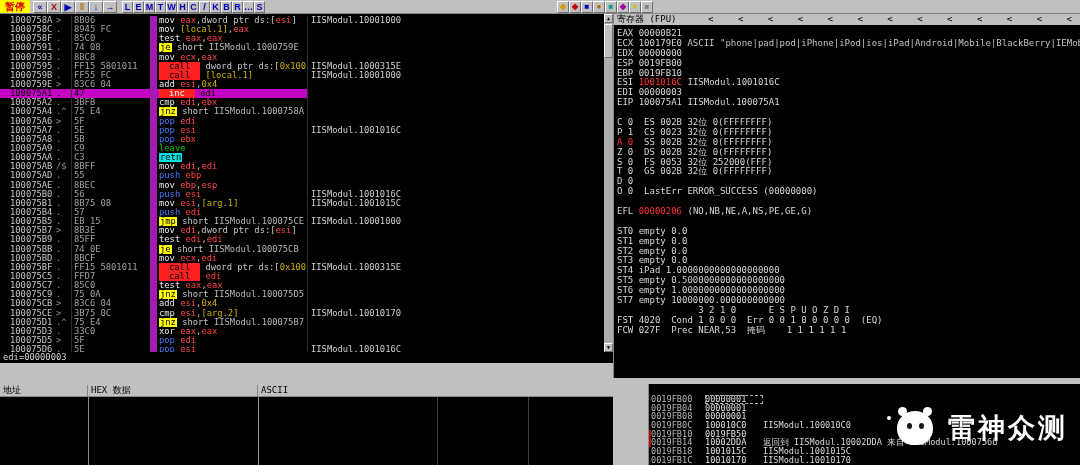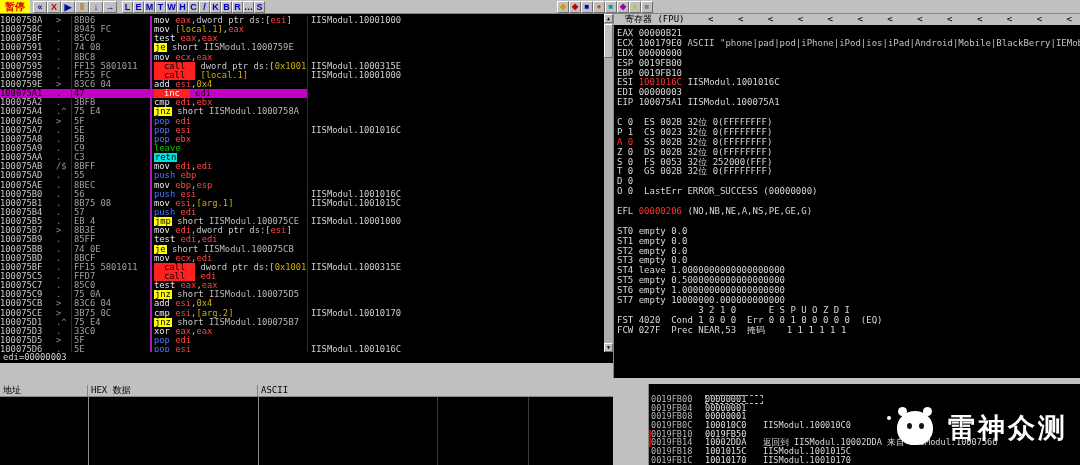--- a/index.html
+++ b/index.html
@@ -14,24 +14,24 @@
 #tb-windows{margin-left:5px}
 #tb-options{margin-left:292px}
 .tbtn{height:12px;border:1px solid;border-color:#ffffff #707070 #707070 #ffffff;background:#c0c0c0;font-size:9px;font-weight:bold;display:flex;align-items:center;justify-content:center;font-family:"Liberation Sans",sans-serif;cursor:default;overflow:hidden}
 .tbtn.ctrl{width:14px}
 .tbtn.win{width:11px;color:#0000c0}
 .tbtn.opt{width:12px;font-size:8px}
 
 
 #disasm{position:absolute;left:0;top:14px;width:604px;height:338px;background:#000;overflow:hidden;padding-top:2px}
 .drow{display:flex;height:9.15px;line-height:9.15px;font-size:8.8px;white-space:pre}
-.c-addr{width:56px;color:#c8c8c8;padding-left:0;overflow:hidden}
+.c-addr{width:56px;color:#c8c8c8;padding-left:10px;overflow:hidden}
 .c-flag{width:15px;color:#909090;overflow:hidden}
 .c-bytes{width:79px;color:#a0a0a0;overflow:hidden;border-left:1px solid #2e2e2e;padding-left:2px}
-.c-instr{width:157px;color:#c8c8c8;overflow:hidden;border-left:2px solid #a21caf;padding-left:2px}
+.c-instr{width:157px;color:#c8c8c8;overflow:hidden;border-left:7px solid #a21caf;padding-left:2px}
 .c-comm{flex:1;color:#d0d0d0;overflow:hidden;border-left:1px solid #2e2e2e;padding-left:3px}
 .mn-plain{color:#e8e8e8}
 .mn-jump{background:#ffff00;color:#000;padding:0 1px}
 .mn-call{background:#ff2020;color:#000;padding:0 10px}
 .mn-ret{background:#00e0e0;color:#000;padding:0 1px}
 .mn-stack{color:#4878ff}
 .mn-leave{color:#00c800}
 .tr{color:#ff4545}
 .tn{color:#d0b000}
 .tm{color:#b8b8b8}
@@ -57,21 +57,21 @@
 .dh-hex{width:170px}
 .dh-ascii{flex:1;border-right:none!important}
 #dump-body{position:relative;height:69px;background:#000}
 .vline{position:absolute;top:0;bottom:0;width:1px}
 .vl-strong{background:#8a8a8a}
 .vl-faint{background:#3c3c3c}
 
 
 #regpanel{position:absolute;left:613px;top:14px;width:467px;height:364px;background:#000;border-left:1px solid #868686}
 #reg-title{height:11px;background:#c0c0c0;color:#000;font-size:9px;line-height:11px;display:flex}
-#reg-title-text{padding-left:11px;width:86px;white-space:nowrap;overflow:hidden}
+#reg-title-text{padding-left:3px;width:86px;white-space:nowrap;overflow:hidden}
 #reg-arrows{flex:1;display:flex;justify-content:space-between;padding:0 8px;font-size:9px}
 #reg-body{padding:4px 0 0 3px;overflow:hidden;height:353px}
 .rline{height:9.9px;line-height:9.9px;font-size:9px;color:#d8d8d8;white-space:pre;overflow:hidden}
 .seg-r{color:#ff3030}
 .seg-g{color:#c4c4c4}
 
 
 #stack{position:absolute;left:648px;top:384px;width:467px;height:81px;background:#000;border-left:1px solid #868686;padding-top:11px;overflow:hidden}
 .srow{display:flex;height:8.7px;line-height:8.7px;font-size:8.6px;white-space:pre}
 .s-addr{width:56px;color:#b8b8b8;padding-left:2px}
@@ -151,21 +151,21 @@
       <div class="drow"><span class="c-addr">100075A7</span><span class="c-flag">.</span><span class="c-bytes">5E</span><span class="c-instr"><span class="mn mn-stack">pop</span> <span class="tr">esi</span></span><span class="c-comm">IISModul.1001016C</span></div>
       <div class="drow"><span class="c-addr">100075A8</span><span class="c-flag">.</span><span class="c-bytes">5B</span><span class="c-instr"><span class="mn mn-stack">pop</span> <span class="tr">ebx</span></span><span class="c-comm"></span></div>
       <div class="drow"><span class="c-addr">100075A9</span><span class="c-flag">.</span><span class="c-bytes">C9</span><span class="c-instr"><span class="mn mn-leave">leave</span></span><span class="c-comm"></span></div>
       <div class="drow"><span class="c-addr">100075AA</span><span class="c-flag">.</span><span class="c-bytes">C3</span><span class="c-instr"><span class="mn mn-ret">retn</span></span><span class="c-comm"></span></div>
       <div class="drow"><span class="c-addr">100075AB</span><span class="c-flag">/$</span><span class="c-bytes">8BFF</span><span class="c-instr"><span class="mn mn-plain">mov</span> <span class="tr">edi</span>,<span class="tr">edi</span></span><span class="c-comm"></span></div>
       <div class="drow"><span class="c-addr">100075AD</span><span class="c-flag">.</span><span class="c-bytes">55</span><span class="c-instr"><span class="mn mn-stack">push</span> <span class="tr">ebp</span></span><span class="c-comm"></span></div>
       <div class="drow"><span class="c-addr">100075AE</span><span class="c-flag">.</span><span class="c-bytes">8BEC</span><span class="c-instr"><span class="mn mn-plain">mov</span> <span class="tr">ebp</span>,<span class="tr">esp</span></span><span class="c-comm"></span></div>
       <div class="drow"><span class="c-addr">100075B0</span><span class="c-flag">.</span><span class="c-bytes">56</span><span class="c-instr"><span class="mn mn-stack">push</span> <span class="tr">esi</span></span><span class="c-comm">IISModul.1001016C</span></div>
       <div class="drow"><span class="c-addr">100075B1</span><span class="c-flag">.</span><span class="c-bytes">8B75 08</span><span class="c-instr"><span class="mn mn-plain">mov</span> <span class="tr">esi</span>,<span class="tn">[arg.1]</span></span><span class="c-comm">IISModul.1001015C</span></div>
       <div class="drow"><span class="c-addr">100075B4</span><span class="c-flag">.</span><span class="c-bytes">57</span><span class="c-instr"><span class="mn mn-stack">push</span> <span class="tr">edi</span></span><span class="c-comm"></span></div>
-      <div class="drow"><span class="c-addr">100075B5</span><span class="c-flag">.</span><span class="c-bytes">EB 4</span><span class="c-instr"><span class="mn mn-jump">jmp</span> short <span class="tm">IISModul.100075CE</span></span><span class="c-comm">IISModul.10001000</span></div>
+      <div class="drow"><span class="c-addr">100075B5</span><span class="c-flag">.</span><span class="c-bytes">EB 15</span><span class="c-instr"><span class="mn mn-jump">jmp</span> short <span class="tm">IISModul.100075CE</span></span><span class="c-comm">IISModul.10001000</span></div>
       <div class="drow"><span class="c-addr">100075B7</span><span class="c-flag">&gt;</span><span class="c-bytes">8B3E</span><span class="c-instr"><span class="mn mn-plain">mov</span> <span class="tr">edi</span>,dword ptr ds:[<span class="tr">esi</span>]</span><span class="c-comm"></span></div>
       <div class="drow"><span class="c-addr">100075B9</span><span class="c-flag">.</span><span class="c-bytes">85FF</span><span class="c-instr"><span class="mn mn-plain">test</span> <span class="tr">edi</span>,<span class="tr">edi</span></span><span class="c-comm"></span></div>
       <div class="drow"><span class="c-addr">100075BB</span><span class="c-flag">.</span><span class="c-bytes">74 0E</span><span class="c-instr"><span class="mn mn-jump">je</span> short <span class="tm">IISModul.100075CB</span></span><span class="c-comm"></span></div>
       <div class="drow"><span class="c-addr">100075BD</span><span class="c-flag">.</span><span class="c-bytes">8BCF</span><span class="c-instr"><span class="mn mn-plain">mov</span> <span class="tr">ecx</span>,<span class="tr">edi</span></span><span class="c-comm"></span></div>
       <div class="drow"><span class="c-addr">100075BF</span><span class="c-flag">.</span><span class="c-bytes">FF15 5801011</span><span class="c-instr"><span class="mn mn-call">call</span> dword ptr ds:[<span class="tn">0x10010158</span>]</span><span class="c-comm">IISModul.1000315E</span></div>
       <div class="drow"><span class="c-addr">100075C5</span><span class="c-flag">.</span><span class="c-bytes">FFD7</span><span class="c-instr"><span class="mn mn-call">call</span> <span class="tr">edi</span></span><span class="c-comm"></span></div>
       <div class="drow"><span class="c-addr">100075C7</span><span class="c-flag">.</span><span class="c-bytes">85C0</span><span class="c-instr"><span class="mn mn-plain">test</span> <span class="tr">eax</span>,<span class="tr">eax</span></span><span class="c-comm"></span></div>
       <div class="drow"><span class="c-addr">100075C9</span><span class="c-flag">.</span><span class="c-bytes">75 0A</span><span class="c-instr"><span class="mn mn-jump">jnz</span> short <span class="tm">IISModul.100075D5</span></span><span class="c-comm"></span></div>
       <div class="drow"><span class="c-addr">100075CB</span><span class="c-flag">&gt;</span><span class="c-bytes">83C6 04</span><span class="c-instr"><span class="mn mn-plain">add</span> <span class="tr">esi</span>,<span class="tn">0x4</span></span><span class="c-comm"></span></div>
       <div class="drow"><span class="c-addr">100075CE</span><span class="c-flag">&gt;</span><span class="c-bytes">3B75 0C</span><span class="c-instr"><span class="mn mn-plain">cmp</span> <span class="tr">esi</span>,<span class="tn">[arg.2]</span></span><span class="c-comm">IISModul.10010170</span></div>
@@ -234,21 +234,21 @@
         <div class="rline"><span>T 0  GS 002B 32位 0(FFFFFFFF)</span></div>
         <div class="rline"><span>D 0</span></div>
         <div class="rline"><span>O 0  LastErr ERROR_SUCCESS (00000000)</span></div>
         <div class="rline">&nbsp;</div>
         <div class="rline"><span>EFL </span><span class="seg-r">00000206</span><span> (NO,NB,NE,A,NS,PE,GE,G)</span></div>
         <div class="rline">&nbsp;</div>
         <div class="rline"><span>ST0 empty 0.0</span></div>
         <div class="rline"><span>ST1 empty 0.0</span></div>
         <div class="rline"><span>ST2 empty 0.0</span></div>
         <div class="rline"><span>ST3 empty 0.0</span></div>
-        <div class="rline"><span>ST4 leave 1.0000000000000000000</span></div>
+        <div class="rline"><span>ST4 iPad 1.0000000000000000000</span></div>
         <div class="rline"><span>ST5 empty 0.5000000000000000000</span></div>
         <div class="rline"><span>ST6 empty 1.0000000000000000000</span></div>
         <div class="rline"><span>ST7 empty 10000000.000000000000</span></div>
         <div class="rline"><span>               3 2 1 0      E S P U O Z D I</span></div>
         <div class="rline"><span>FST 4020  Cond 1 0 0 0  Err 0 0 1 0 0 0 0 0  (EQ)</span></div>
         <div class="rline"><span>FCW 027F  Prec NEAR,53  掩码    1 1 1 1 1 1</span></div>
       </div>
   </div>
 
   <div id="stack">

